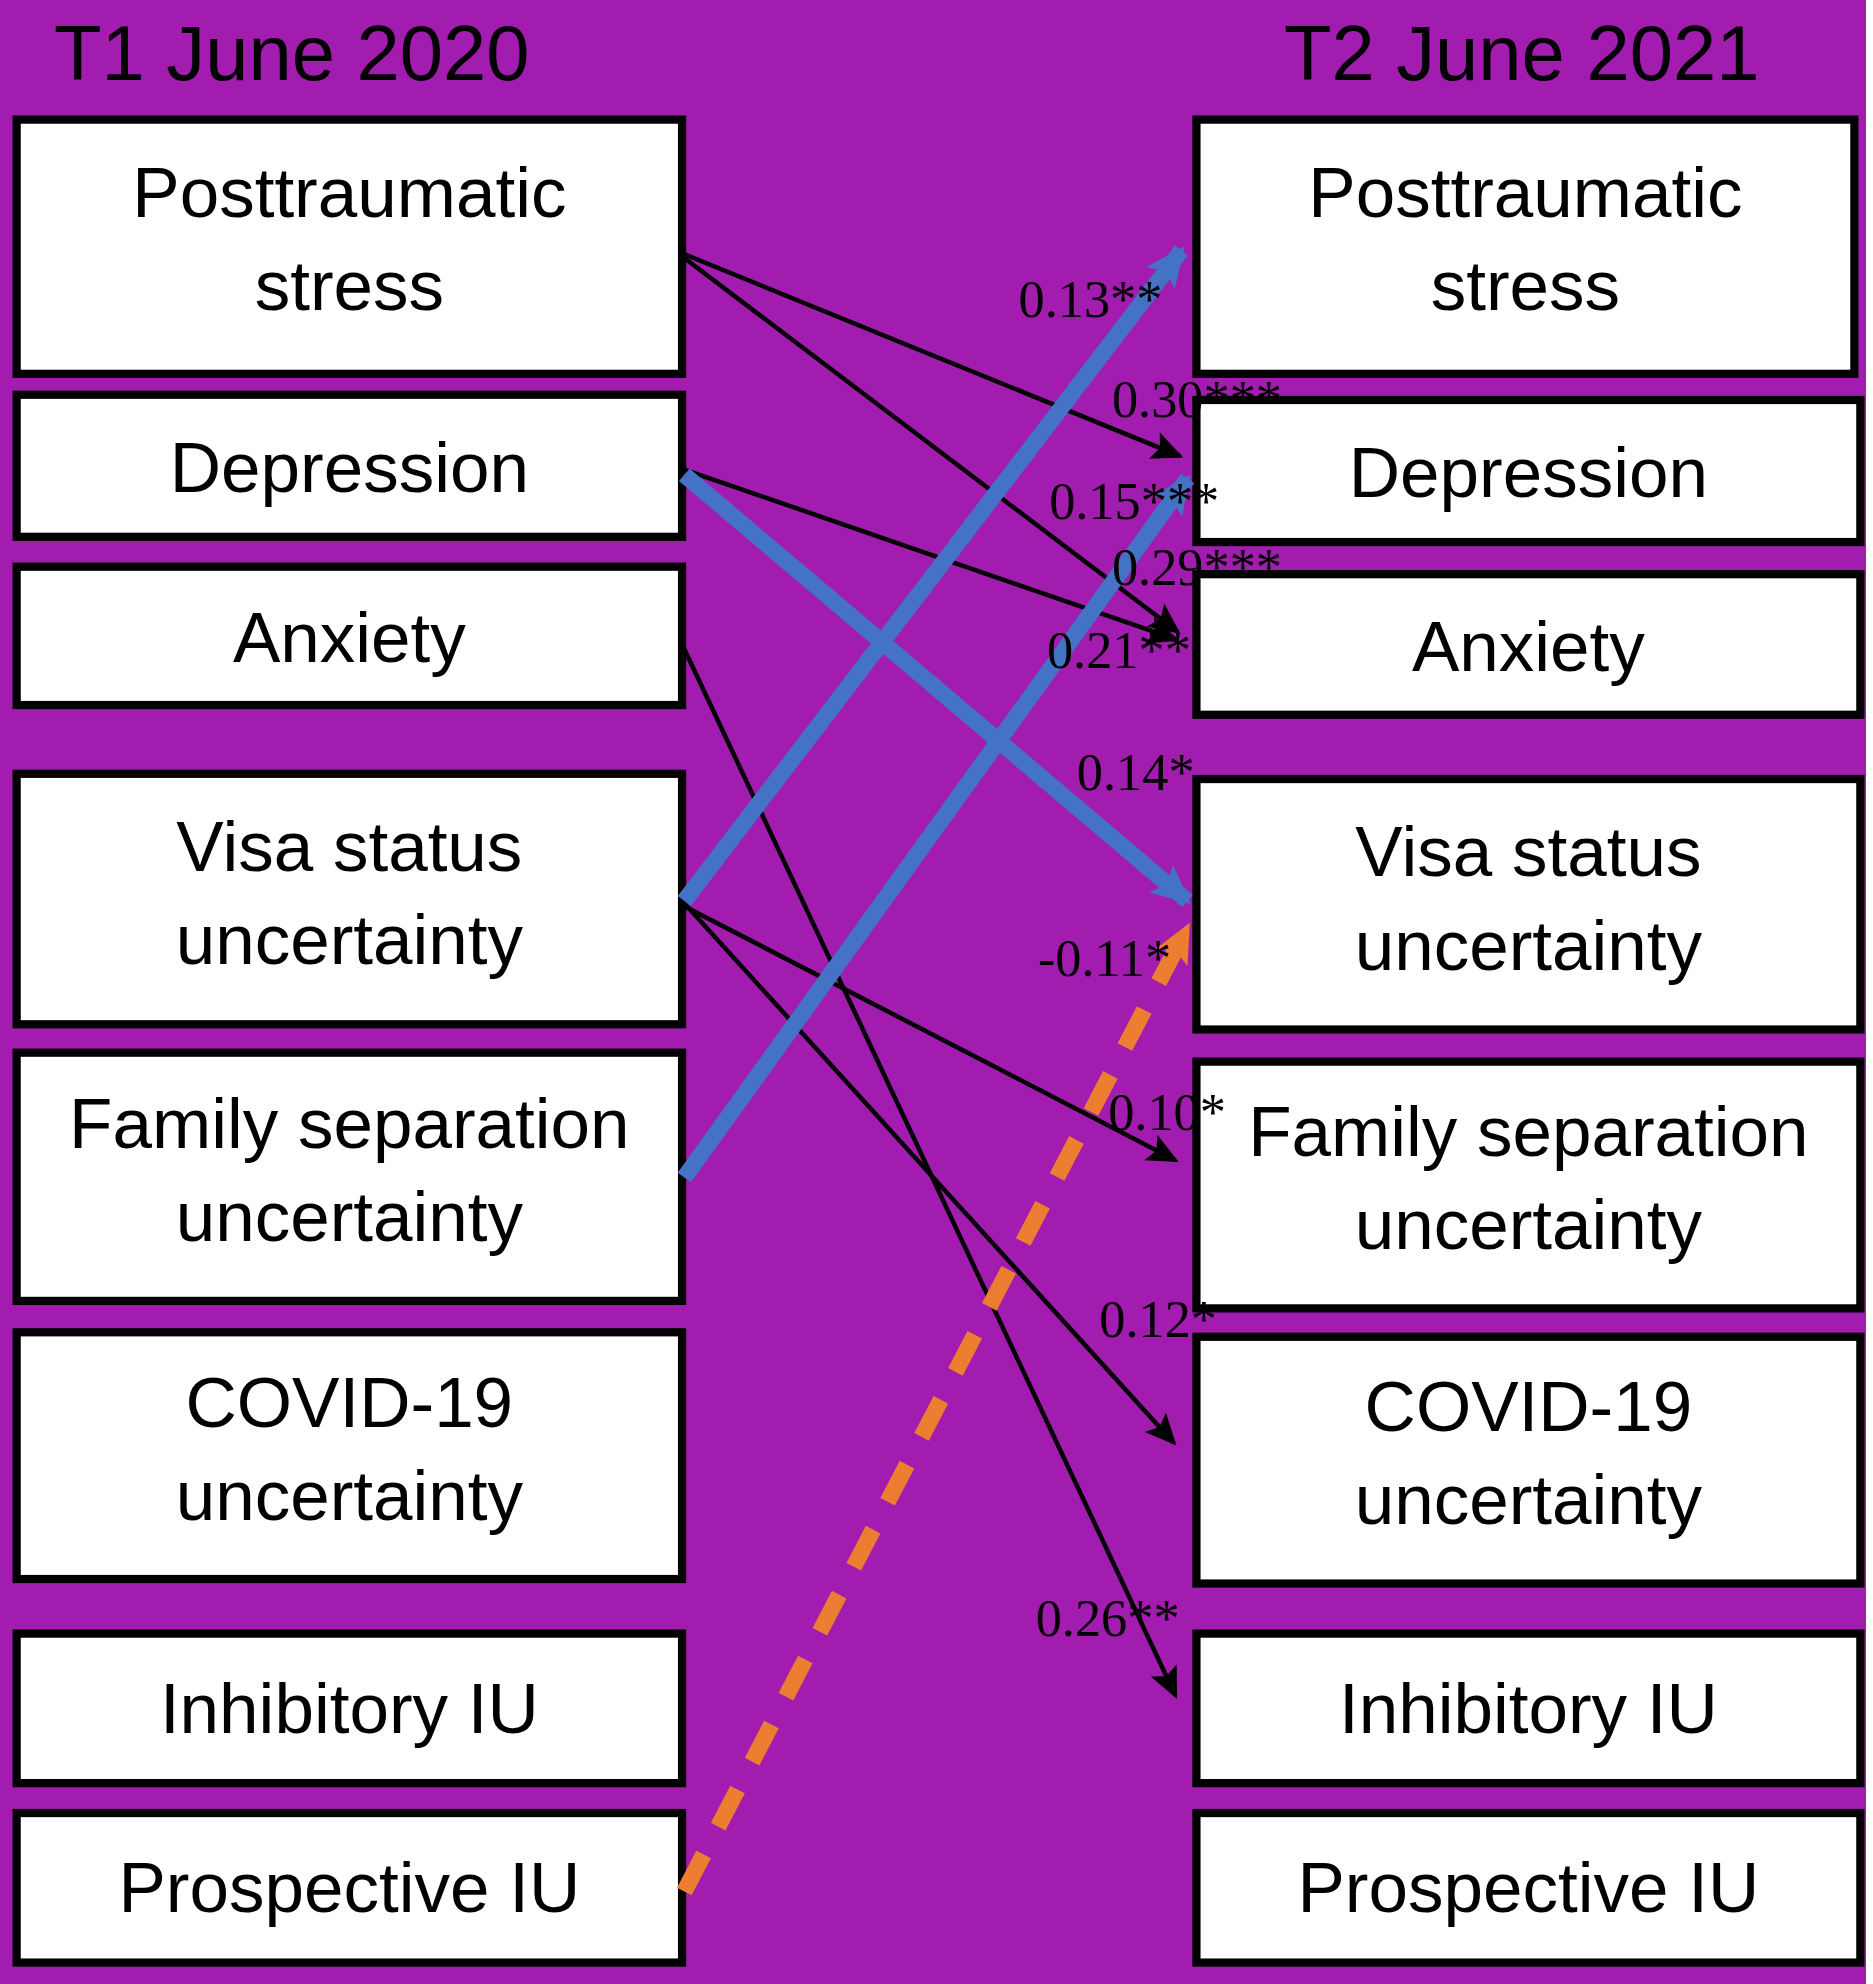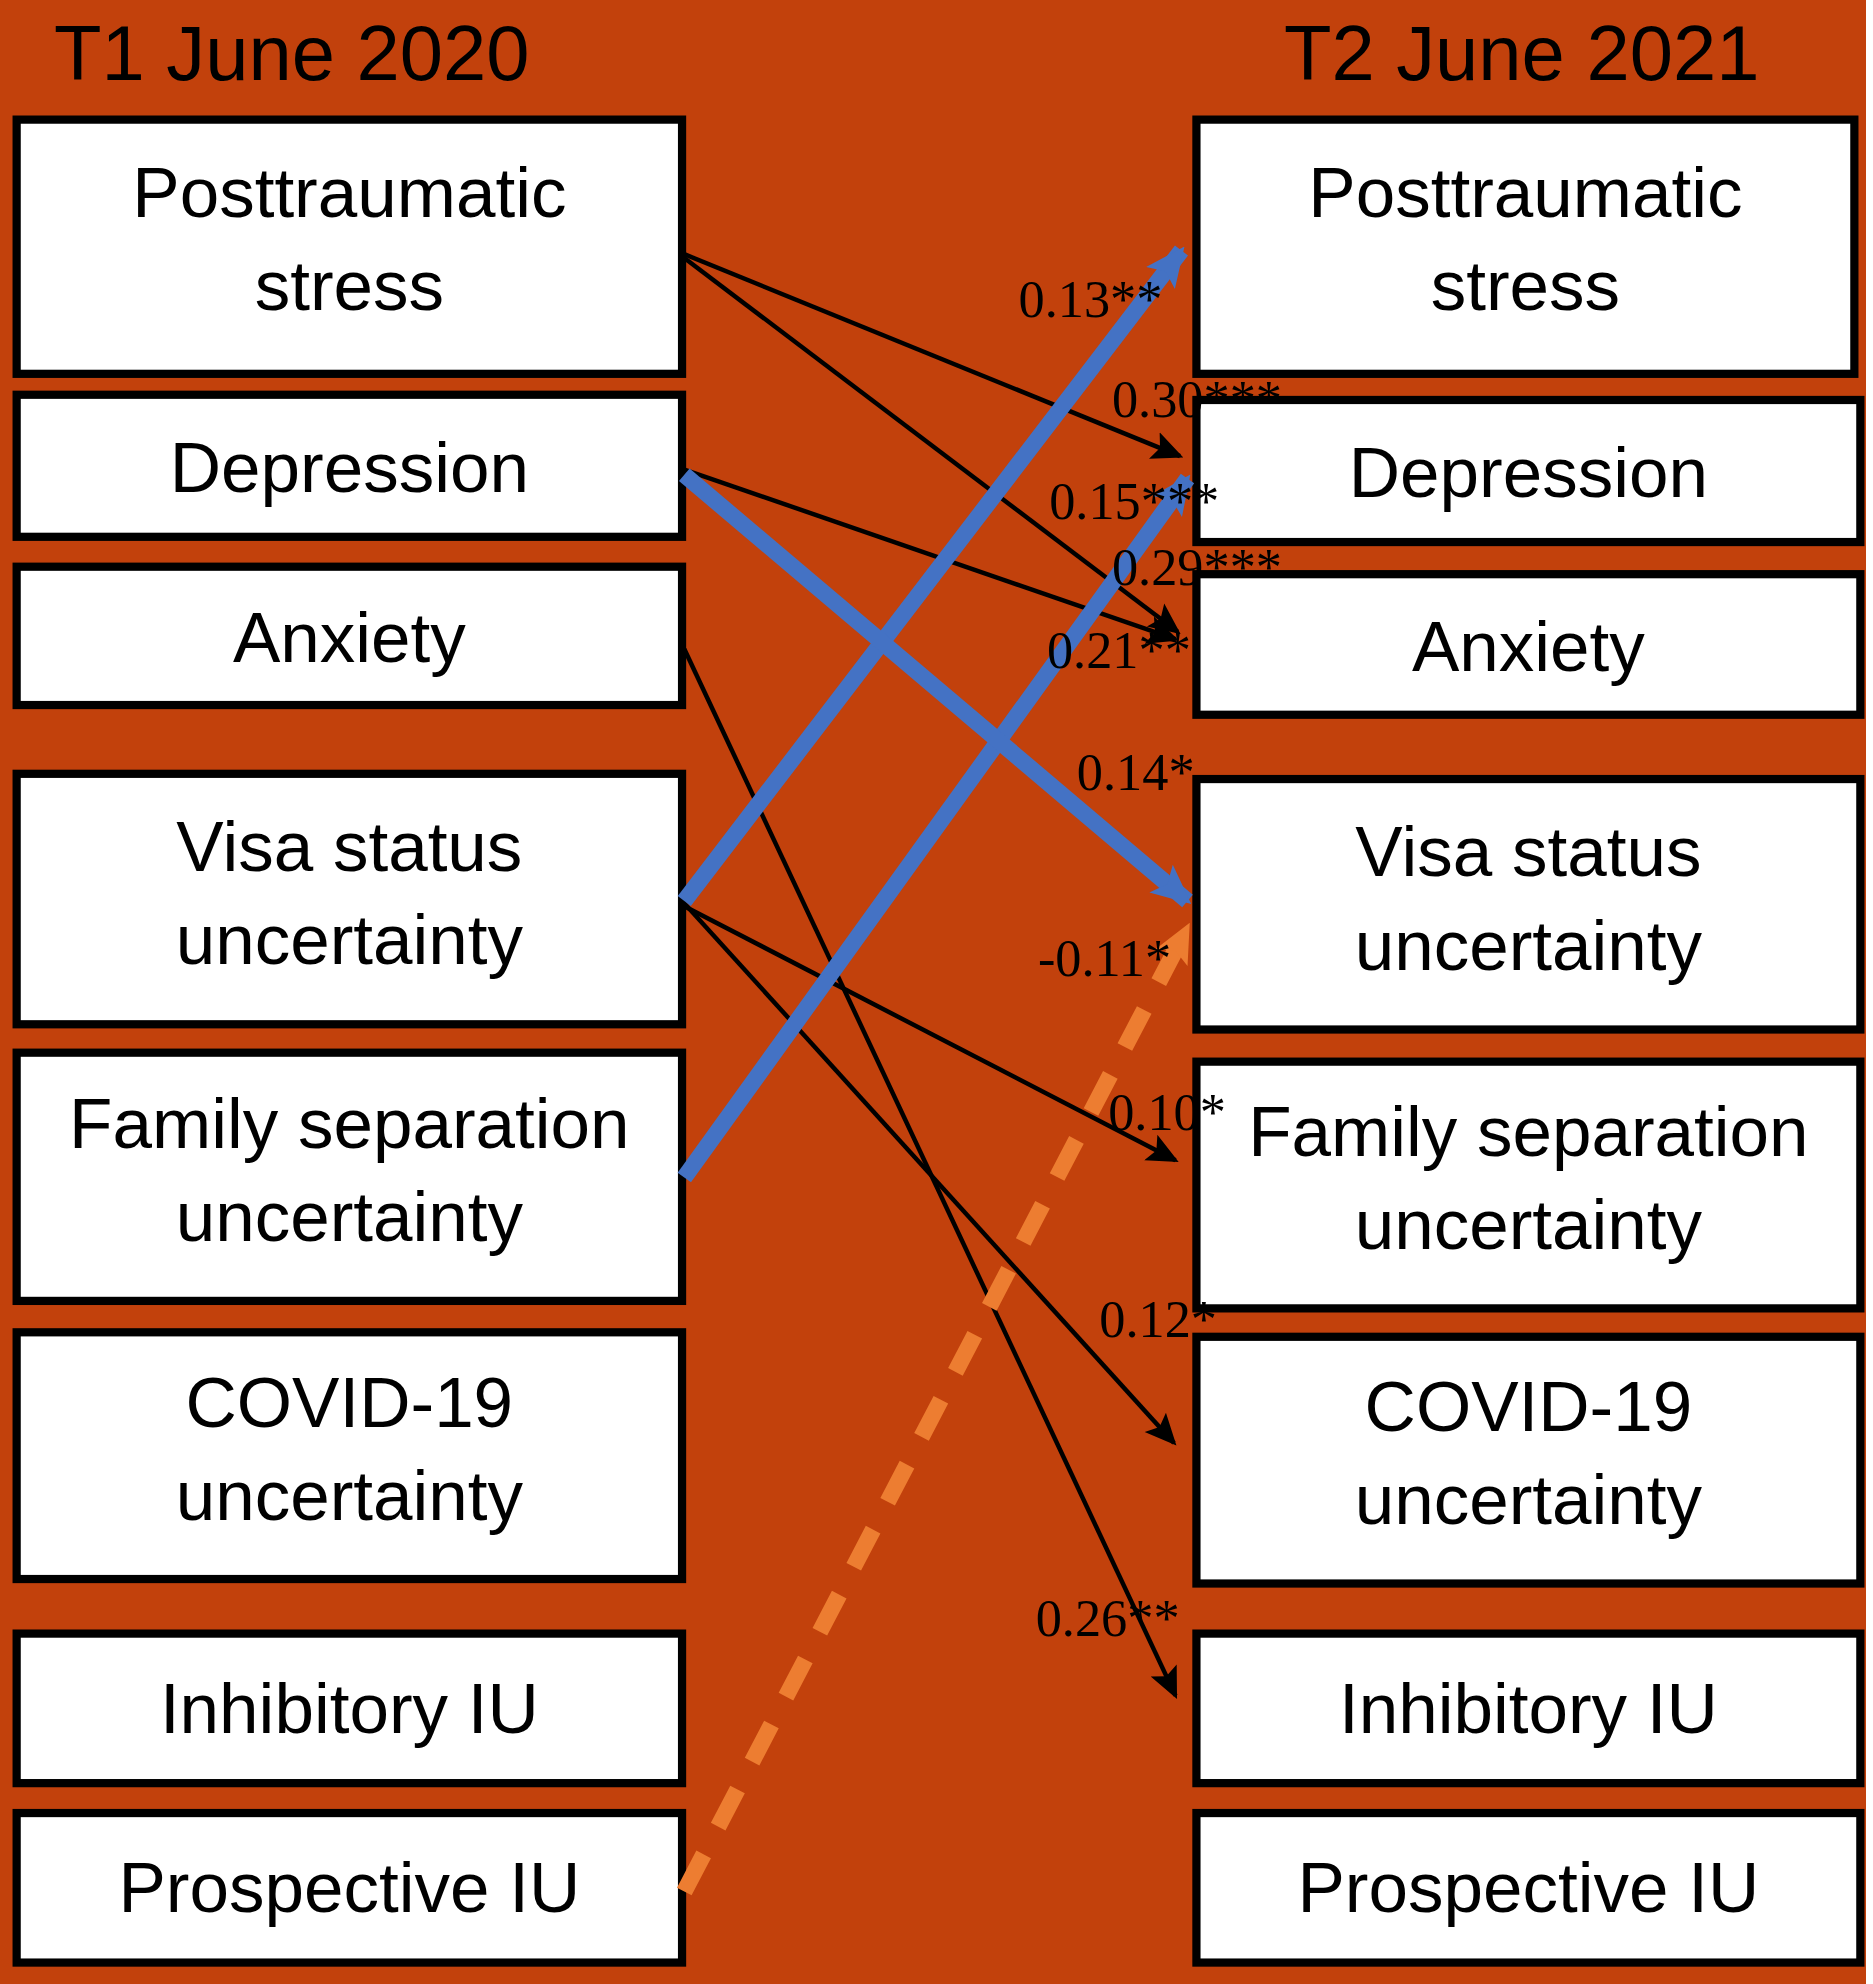--- a/index.html
+++ b/index.html
@@ -4,21 +4,21 @@
 <style>
   html, body {
     margin: 0;
     padding: 0;
     background: #ffffff;
   }
   #page {
     position: relative;
     width: 1866px;
     height: 1985px;
-    background: #c2410c;
+    background: #a21caf;
     font-family: "Liberation Sans", sans-serif;
     overflow: hidden;
   }
   #diagram-svg {
     position: absolute;
     left: 0;
     top: 0;
     width: 1874px;
     height: 1985px;
   }

